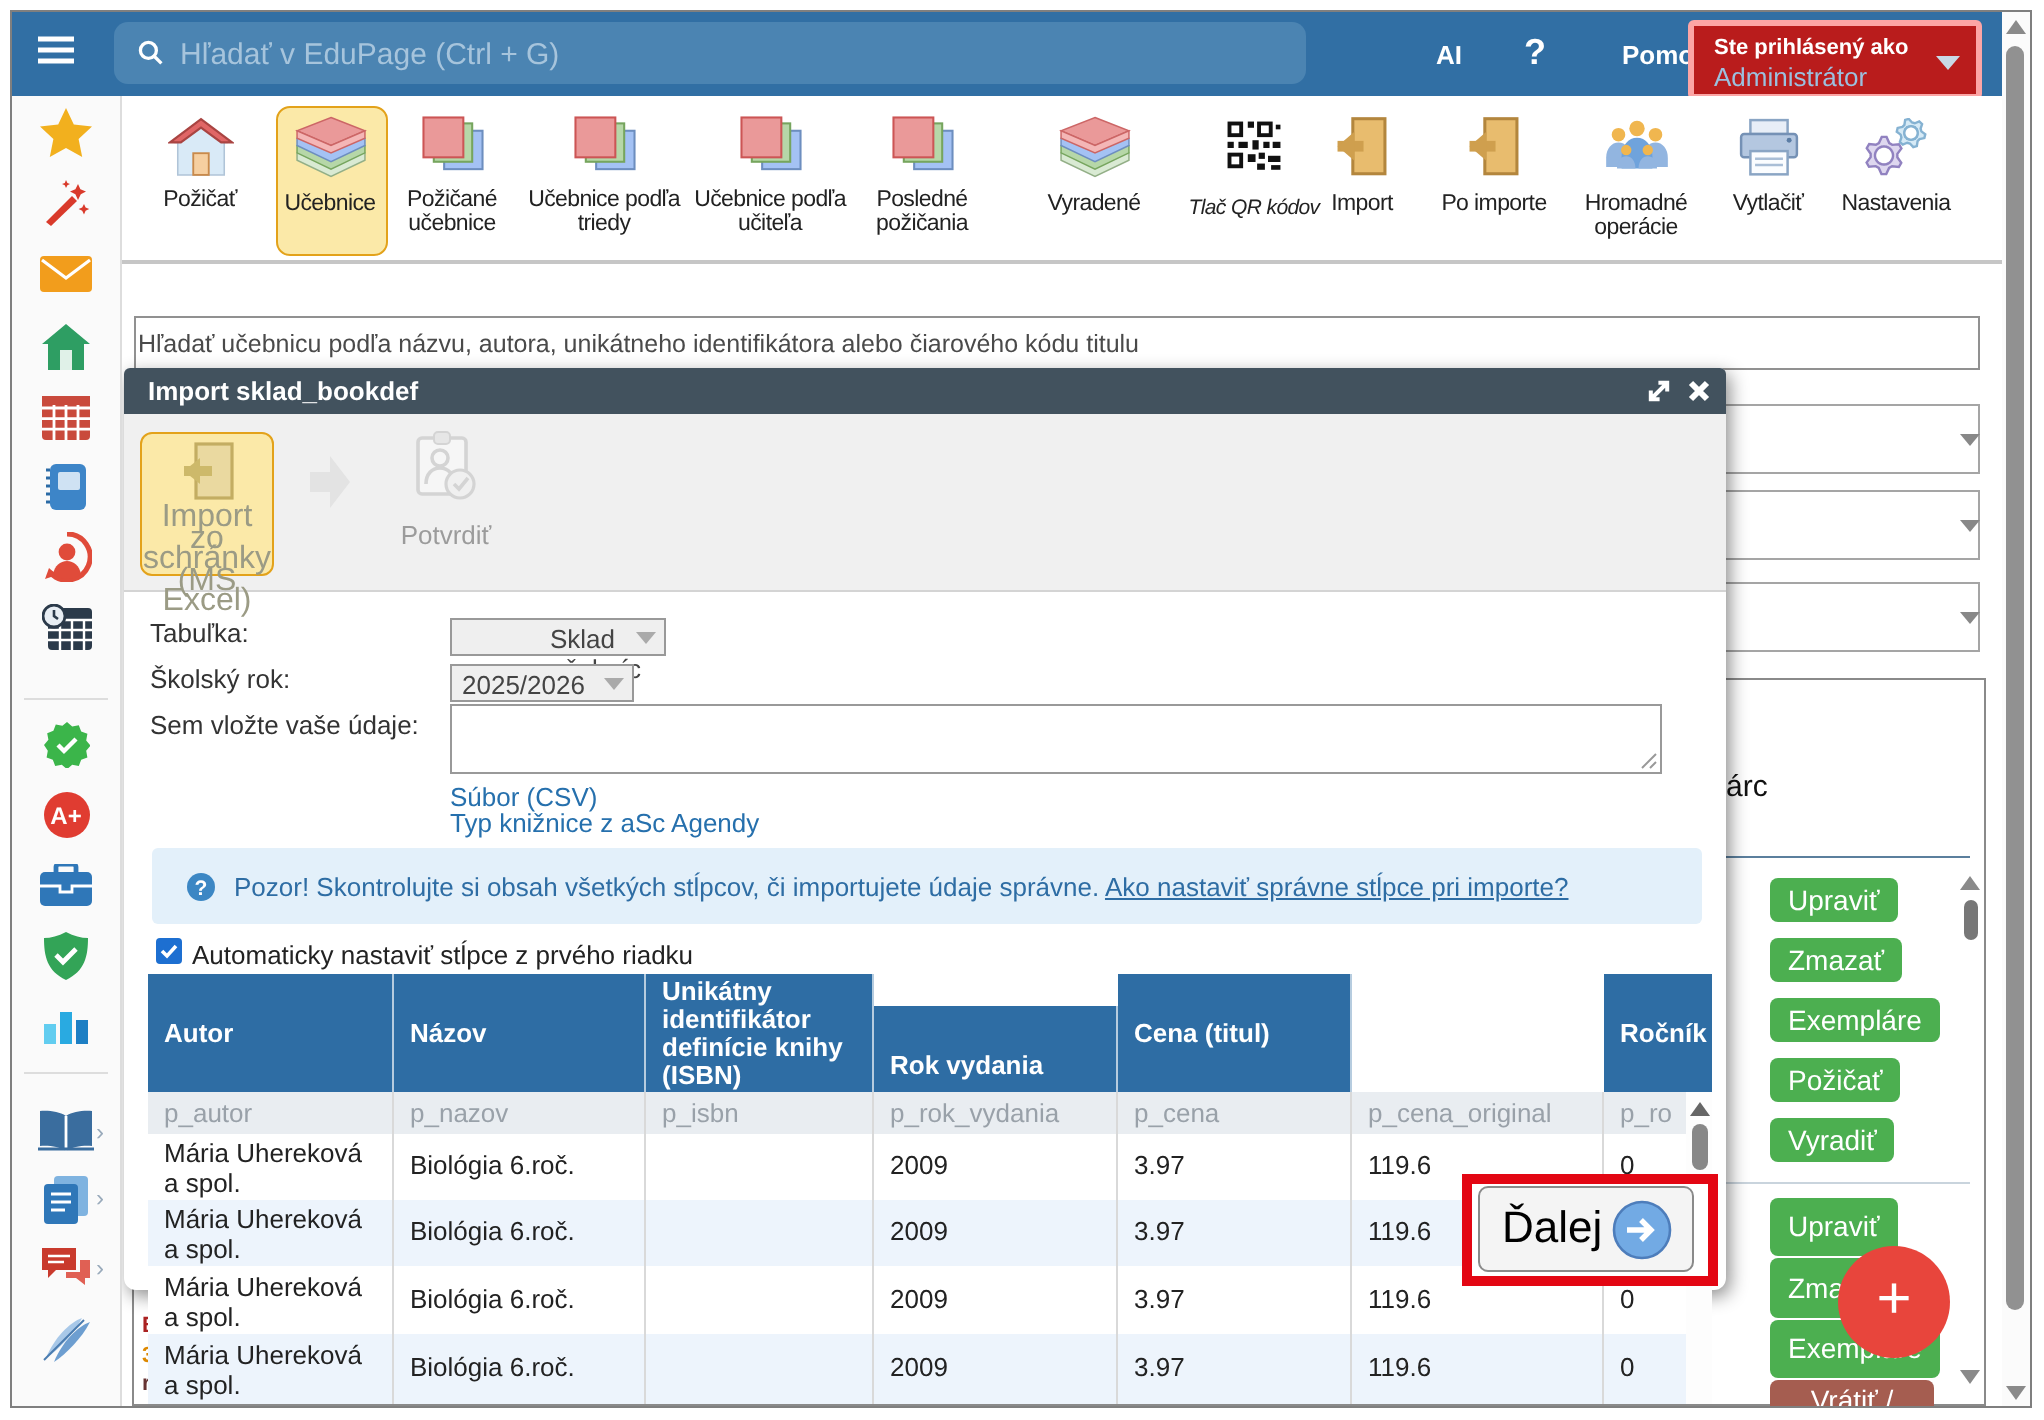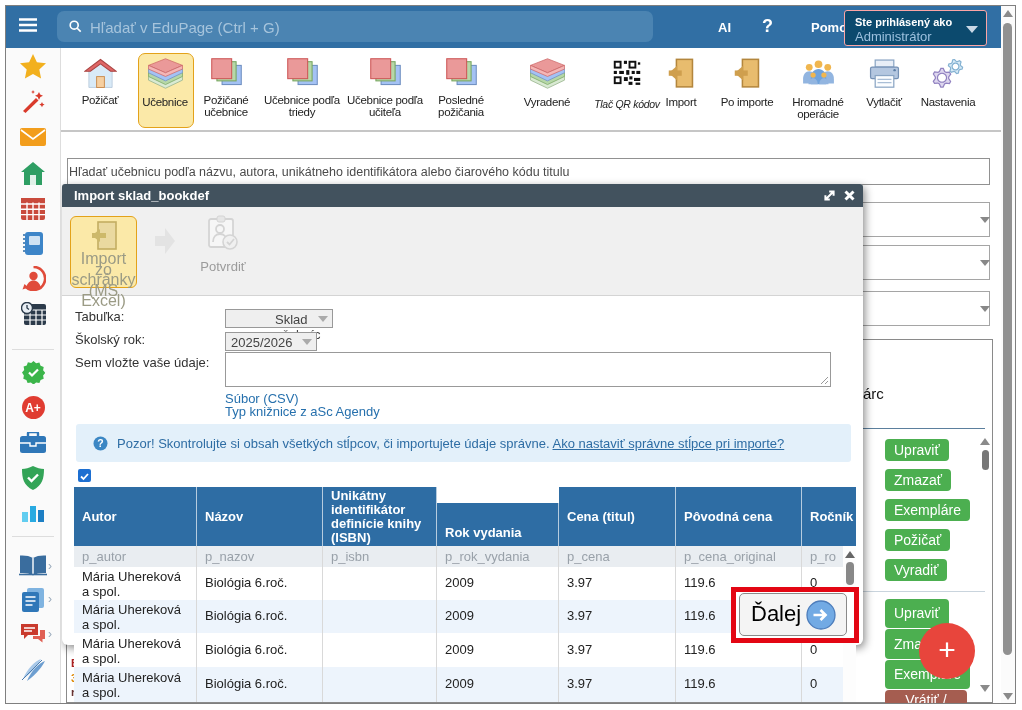--- a/index.html
+++ b/index.html
@@ -3,21 +3,21 @@
 <meta charset="utf-8">
 <style>
 html,body{margin:0;padding:0;background:#fff;font-family:"Liberation Sans",sans-serif;}
 #win{position:absolute;left:5px;top:5px;width:1009px;height:697px;border:1px solid #7f7f7f;background:#fff;overflow:hidden;}
 .abs{position:absolute;}
 
 #topbar{left:0;top:0;width:995px;height:42px;background:#316fa4;}
 #searchpill{left:51px;top:5px;width:596px;height:31px;background:#4b84b2;border-radius:7px;}
 #searchtxt{left:84px;top:13px;color:#a6c4dc;font-size:15px;}
 .tbtxt{color:#fff;font-weight:bold;font-size:13px;top:14px;}
-#acct{left:838px;top:4px;width:141px;height:34px;background:#0c4a6e;border:1px solid #fca5a5;border-radius:3px;}
+#acct{left:838px;top:4px;width:141px;height:34px;background:#b91c1c;border:3px solid #fca5a5;border-radius:3px;}
 #acct .l1{position:absolute;left:10px;top:5px;color:#fff;font-weight:bold;font-size:11px;}
 #acct .l2{position:absolute;left:10px;top:18px;color:#9cc0de;font-size:13px;width:110px;}
 #acct .arr{position:absolute;right:8px;top:15px;width:0;height:0;border-left:6px solid transparent;border-right:6px solid transparent;border-top:7px solid #c9d8e6;}
 
 #sidebar{left:0;top:42px;width:54px;height:655px;background:#fafafa;border-right:1px solid #ddd;}
 .sbi{position:absolute;left:0;width:54px;text-align:center;}
 .sbsep{position:absolute;left:6px;width:42px;border-top:1px solid #ddd;}
 
 #toolbar{left:55px;top:42px;width:940px;height:82px;background:#fff;border-bottom:2px solid #c6c6c6;}
 .titem{position:absolute;top:10px;text-align:center;}
@@ -146,40 +146,38 @@
           <circle cx="7.5" cy="7.5" r="7" fill="#3c87c4"></circle>
           <text x="7.5" y="11.4" font-size="10.5" font-weight="bold" fill="#fff" text-anchor="middle" font-family="Liberation Sans">?</text>
         </svg>
       <div style="position:absolute;left:41px;top:12px;font-size:13px;color:#2e6da4;">Pozor! Skontrolujte si obsah všetkých stĺpcov, či importujete údaje správne. <span style="text-decoration:underline;">Ako nastaviť správne stĺpce pri importe?</span></div>
     </div>
     <div style="position:absolute;left:16px;top:285px;width:13px;height:13px;background:#1d6fd1;border-radius:2px;">
       <svg width="13" height="13" viewBox="0 0 13 13">
           <path d="M3 6.5l2.5 2.5L10 4" stroke="#fff" stroke-width="1.8" fill="none"></path>
         </svg>
     </div>
+    <div style="position:absolute;left:34px;top:286px;font-size:13px;color:#222;">Automaticky nastaviť stĺpce z prvého riadku</div>
   </div>
 
   <div class="abs" id="tbl">
     <div class="th" style="left:0;width:123px;">
         <div style="top:23px;">Autor</div>
       </div>
     <div class="th" style="left:123px;width:126px;">
         <div style="top:23px;">Názov</div>
       </div>
     <div class="th" style="left:249px;width:114px;">
         <div style="top:2px;">Unikátny identifikátor definície knihy (ISBN)</div>
       </div>
     <div class="th" style="left:363px;width:122px;margin-top:16px;">
         <div style="top:23px;">Rok vydania</div>
       </div>
     <div class="th" style="left:485px;width:117px;">
         <div style="top:23px;">Cena (titul)</div>
-      </div>
-    <div class="th" style="left:602px;width:126px;">
-        <div style="top:23px;">Pôvodná cena</div>
       </div>
     <div class="th" style="left:728px;width:54px;border-right:none;">
         <div style="top:23px;">Ročník</div>
       </div>
 
     <div class="abs" style="left:0;top:59px;width:782px;height:21px;background:#e9edf1;"></div>
     <div class="tc" style="left:0;top:59px;width:123px;height:21px;color:#99a1a9;line-height:21px;">p_autor</div>
     <div class="tc" style="left:123px;top:59px;width:126px;height:21px;color:#99a1a9;line-height:21px;">p_nazov</div>
     <div class="tc" style="left:249px;top:59px;width:114px;height:21px;color:#99a1a9;line-height:21px;">p_isbn</div>
     <div class="tc" style="left:363px;top:59px;width:122px;height:21px;color:#99a1a9;line-height:21px;">p_rok_vydania</div>

